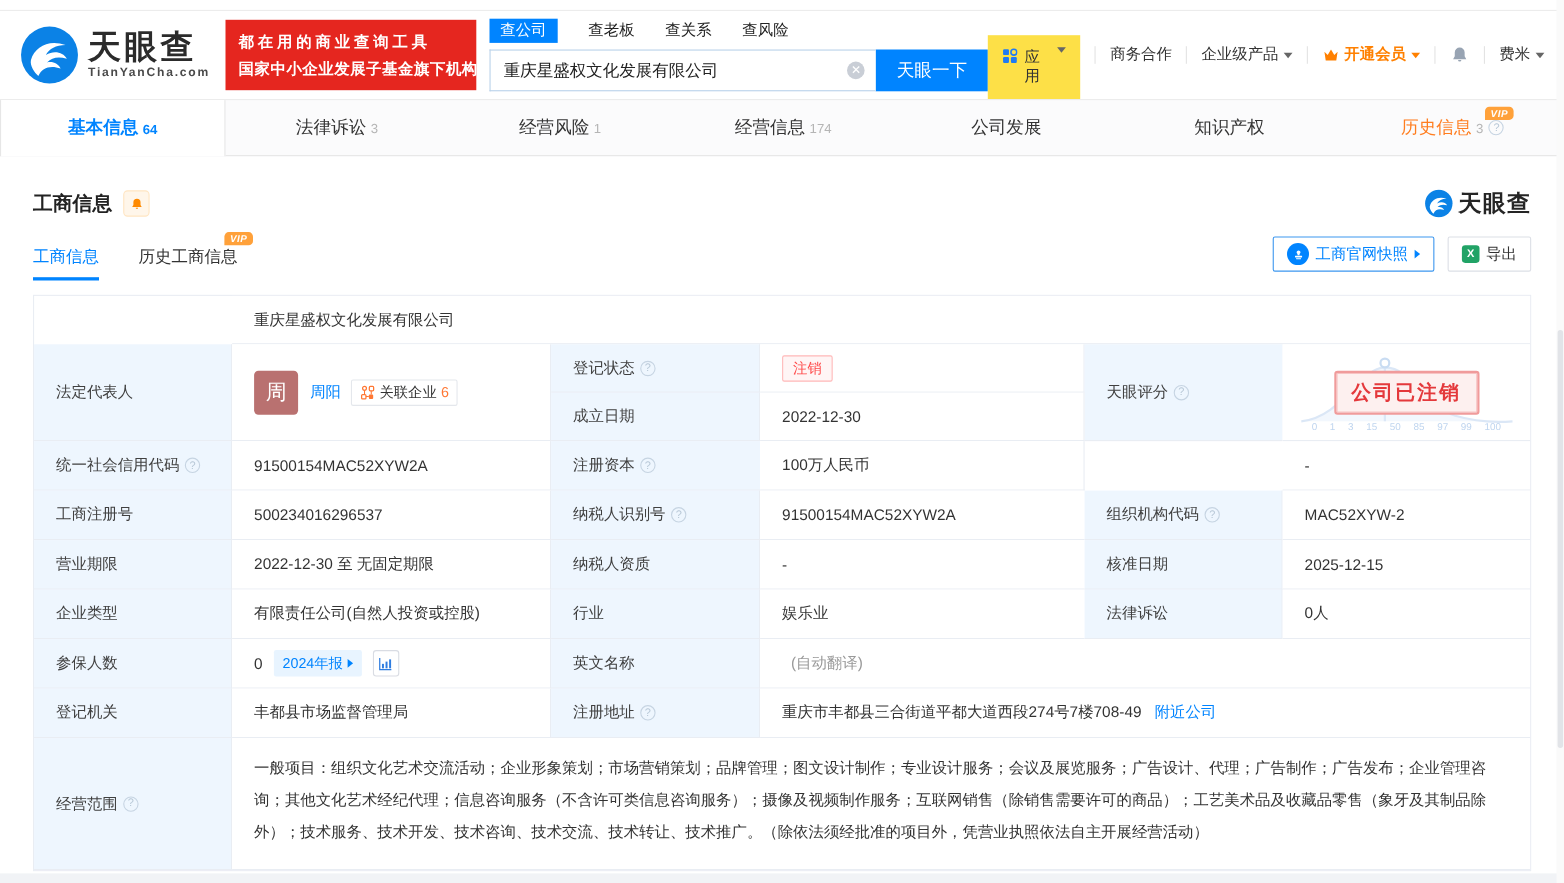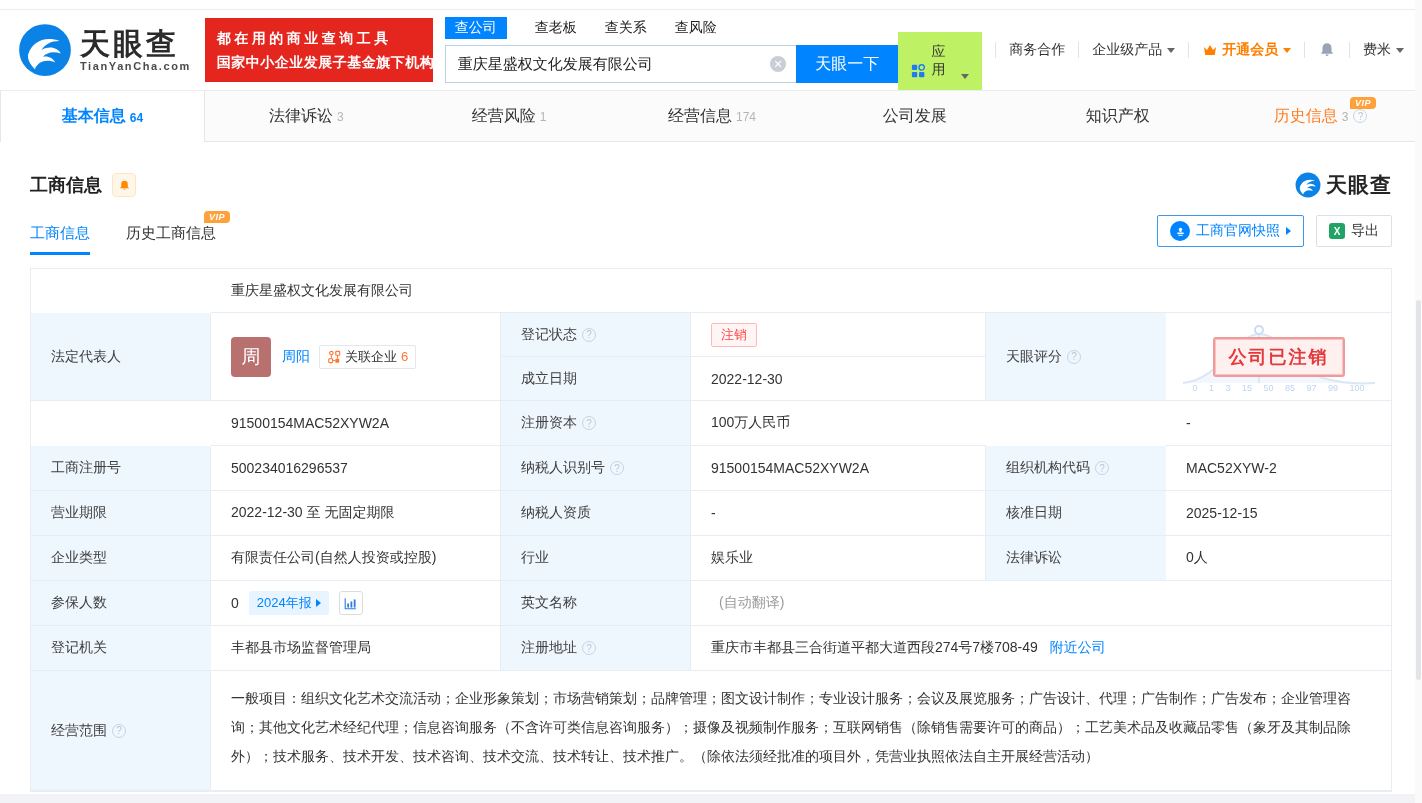--- a/index.html
+++ b/index.html
@@ -29,21 +29,21 @@
     padding:0 36px 0 12px; font-size:15px; color:#222; outline:none;
     font-family:"Liberation Sans","DejaVu Sans",sans-serif; }
   .clear { position:absolute; right:10px; top:11px; width:16px; height:16px; border-radius:50%;
     background:#c9ced6; color:#fff; font-size:11px; line-height:16px; text-align:center; cursor:pointer; }
   .search-btn { width:102px; background:#0084ff; color:#fff; border:none; font-size:16px;
     cursor:pointer; font-family:inherit; }
 
   .nav { margin-left:auto; display:flex; align-items:center; font-size:14px; color:#333; }
   .nav-sep { width:1px; height:16px; background:#e3e3e3; margin:0 13px; }
   .nav-item { display:flex; align-items:center; cursor:pointer; white-space:nowrap; }
-  .apps-chip { background:#bef264; padding:11px 13px; display:flex; align-items:flex-end; cursor:pointer;margin-top:21px; }
+  .apps-chip { background:#fde047; padding:11px 13px; display:flex; align-items:flex-start; cursor:pointer;margin-top:21px; }
   .apps-chip svg { margin-right:6px; }
   .caret { width:0; height:0; border-left:4px solid transparent; border-right:4px solid transparent;
     border-top:5px solid #666; margin-left:5px; }
   .caret.orange { border-top-color:#ff8000; }
   .vip-nav { color:#ff8000; font-weight:bold; }
   .vip-nav svg { margin-right:4px; }
   .bell-nav { display:flex; cursor:pointer; }
 
   
   .tabbar { display:flex; height:52px; background:#fbfbfc; border-top:1px solid #ececec;
@@ -333,20 +333,24 @@
         <line x1="80" y1="13" x2="80" y2="62" stroke="#dbe7f6" stroke-width="2"></line>
         <circle cx="80" cy="9" r="4" fill="#fff" stroke="#c9dcf2" stroke-width="2"></circle>
       </svg>
       <span class="axis">0 1 3 15 50 85 97 99 100</span>
       <span class="stamp">公司已注销</span>
     </div>
 
     <div class="c lb" style="grid-row:3;grid-column:3">成立日期</div>
     <div class="c val" style="grid-row:3;grid-column:4">2022-12-30</div>
 
+    <div class="c lb" style="grid-row:4;grid-column:1">
+      <span>统一社会信用代码</span>
+        <span class="help"></span>
+    </div>
     <div class="c val" style="grid-row:4;grid-column:2">91500154MAC52XYW2A</div>
     <div class="c lb" style="grid-row:4;grid-column:3">
       <span>注册资本</span>
         <span class="help"></span>
     </div>
     <div class="c val" style="grid-row:4;grid-column:4">100万人民币</div>
     <div class="c val last" style="grid-row:4;grid-column:6">-</div>
 
     <div class="c lb" style="grid-row:5;grid-column:1">工商注册号</div>
     <div class="c val" style="grid-row:5;grid-column:2">500234016296537</div>

